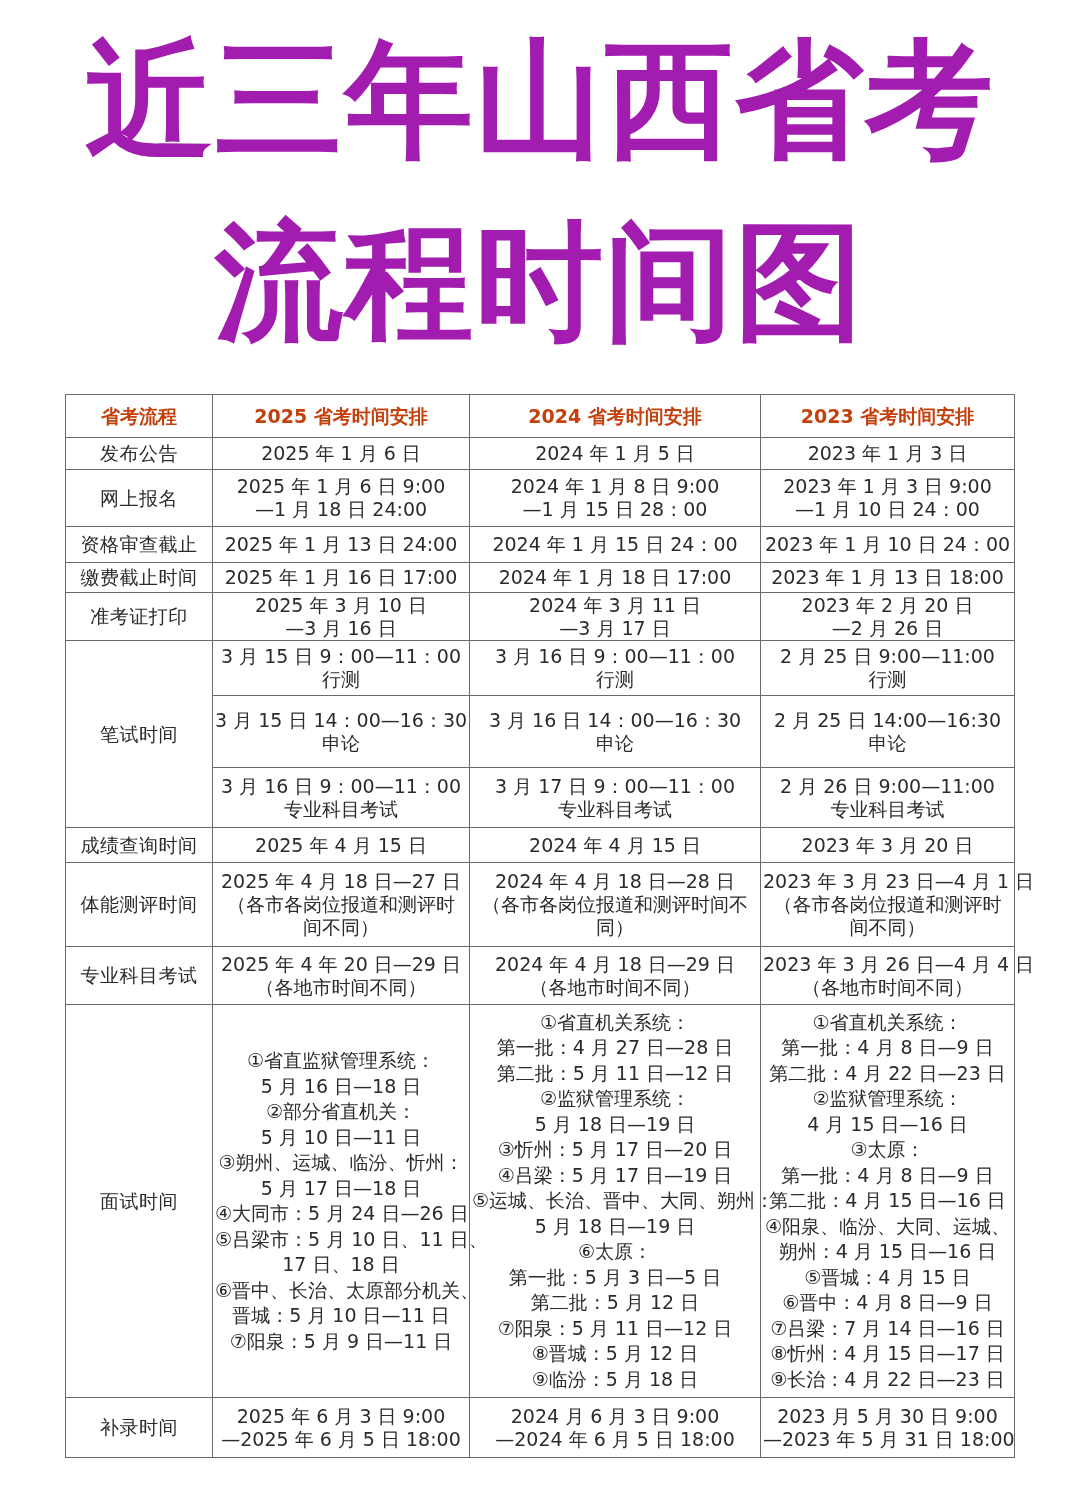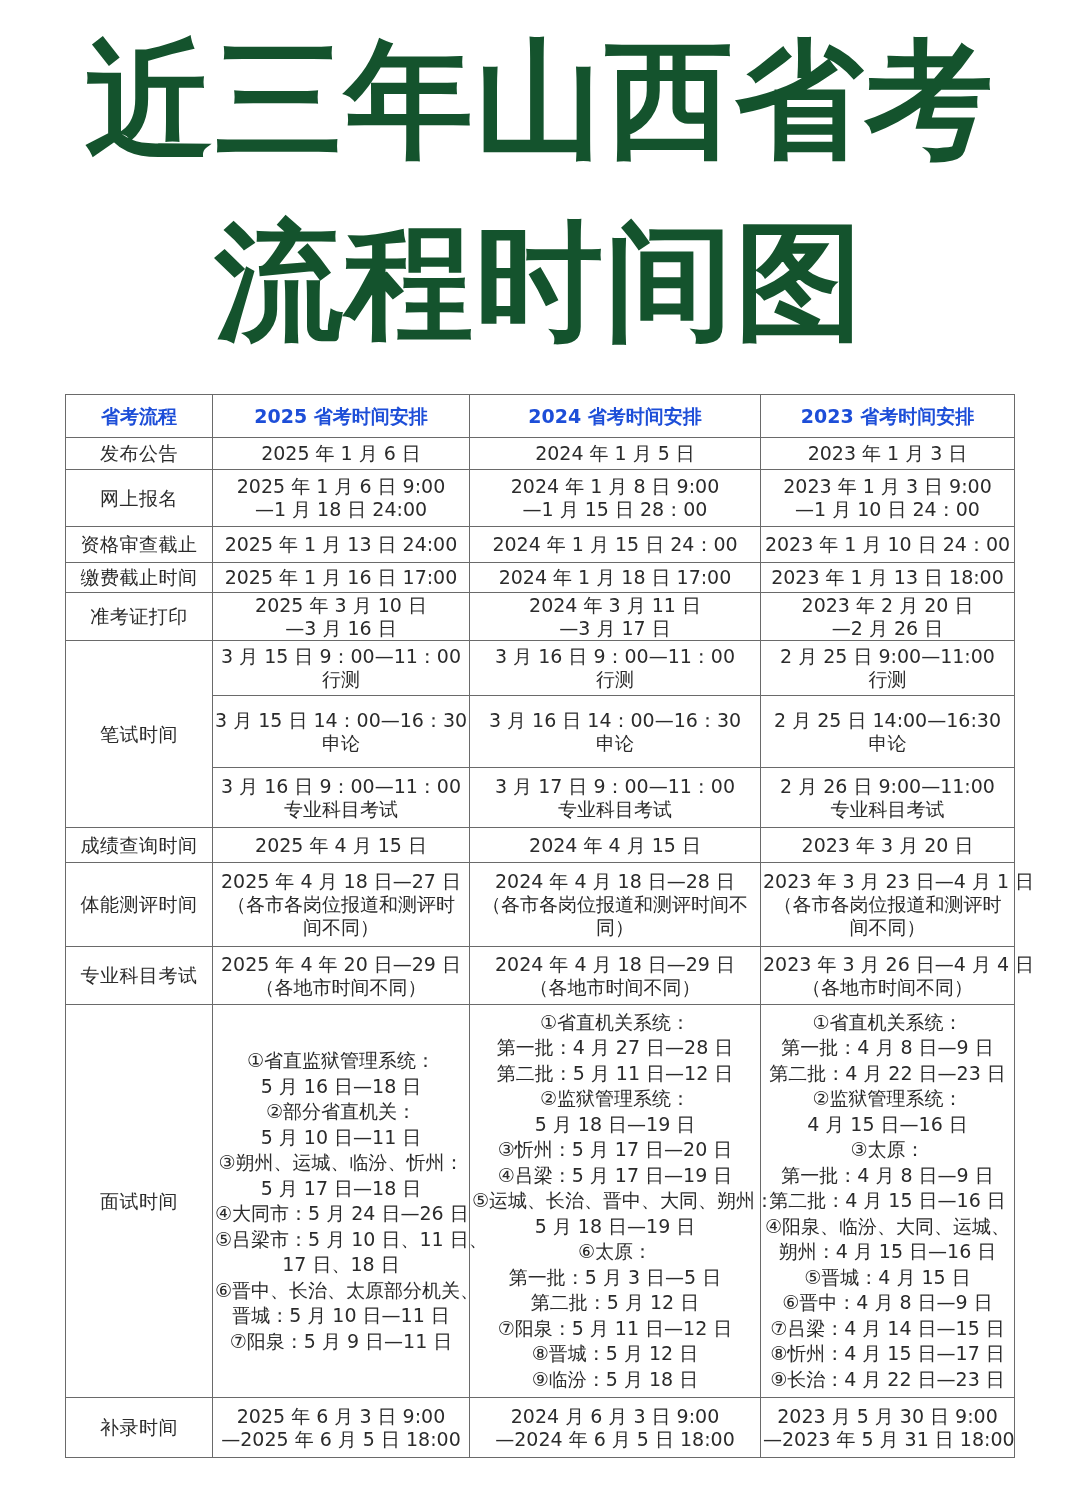--- a/index.html
+++ b/index.html
@@ -1,28 +1,28 @@
 <!DOCTYPE html>
 <html><head>
 <meta charset="utf-8">
 <style>
   html, body { margin: 0; padding: 0; background: #ffffff; }
   body { width: 1080px; height: 1508px; position: relative; overflow: hidden;
          font-family: "DejaVu Sans", "Liberation Sans", sans-serif; color: #2a2a2a; }
   .title { position: absolute; left: 0; width: 1080px; text-align: center;
-           font-weight: bold; color: #14532d; font-size: 128px; line-height: 1;
+           font-weight: bold; color: #a21caf; font-size: 128px; line-height: 1;
            letter-spacing: 2px; }
   .title.l1 { top: 36px; }
   .title.l2 { top: 218px; }
   table.sched { position: absolute; left: 65px; top: 394px; width: 949px;
                 border-collapse: collapse; table-layout: fixed; }
   table.sched td, table.sched th { border: 1.5px solid #6a6a6a; text-align: center;
                 vertical-align: middle; font-size: 19px; line-height: 23px;
                 padding: 0 2px; font-weight: normal; color: #2b2b2b; }
-  table.sched th { font-weight: bold; font-size: 19px; color: #1d4ed8; }
+  table.sched th { font-weight: bold; font-size: 19px; color: #c2410c; }
   td.stage { font-size: 18.5px; letter-spacing: 0.5px; margin-top: 48px; }
   .line { display: block; white-space: nowrap; }
   td.interview { text-align: left; vertical-align: middle; padding: 0 0 0 3px; }
   td.interview .line { line-height: 25.5px; font-size: 19px; }
 </style>
 </head>
 <body>
 
 <div class="title l1">近三年山西省考</div>
 <div class="title l2">流程时间图</div>
@@ -237,21 +237,21 @@
         <span class="line">第二批：4 月 22 日—23 日</span>
         <span class="line">②监狱管理系统：</span>
         <span class="line">4 月 15 日—16 日</span>
         <span class="line">③太原：</span>
         <span class="line">第一批：4 月 8 日—9 日</span>
         <span class="line">第二批：4 月 15 日—16 日</span>
         <span class="line">④阳泉、临汾、大同、运城、</span>
         <span class="line">朔州：4 月 15 日—16 日</span>
         <span class="line">⑤晋城：4 月 15 日</span>
         <span class="line">⑥晋中：4 月 8 日—9 日</span>
-        <span class="line">⑦吕梁：4 月 14 日—15 日</span>
+        <span class="line">⑦吕梁：7 月 14 日—16 日</span>
         <span class="line">⑧忻州：4 月 15 日—17 日</span>
         <span class="line">⑨长治：4 月 22 日—23 日</span>
       </td>
     </tr>
     <tr style="height:60px">
       <td class="stage">补录时间</td>
       <td>
         <span class="line">2025 年 6 月 3 日 9:00</span>
         <span class="line">—2025 年 6 月 5 日 18:00</span>
       </td>

